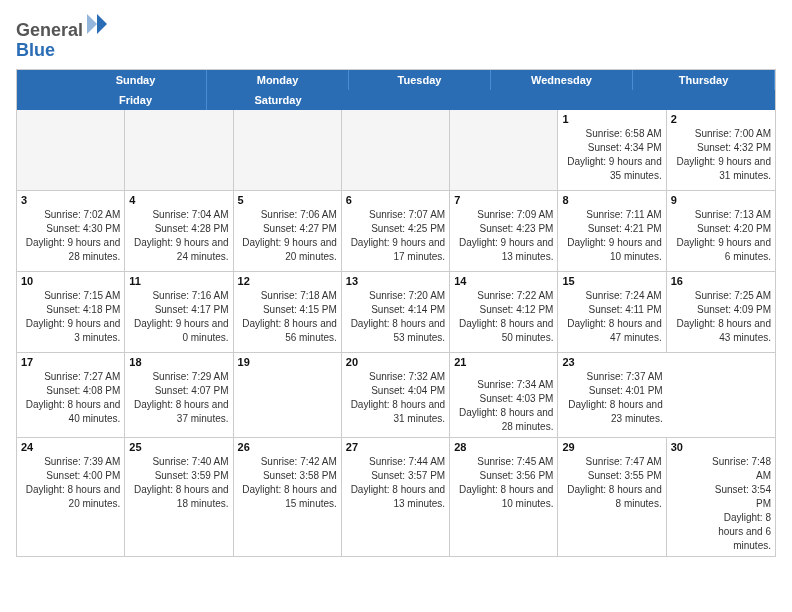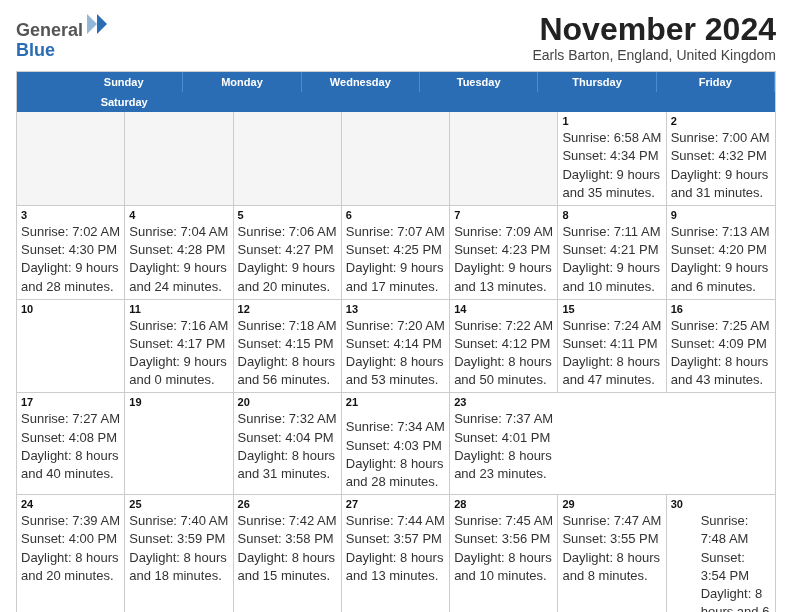--- a/index.html
+++ b/index.html
@@ -54,21 +54,21 @@
       color: #444;
     }
     .calendar {
       flex: 1;
       display: flex;
       flex-direction: column;
       border: 1px solid #ccc;
     }
     .cal-header-row {
       display: grid;
-      grid-template-columns: repeat(6, 1fr);
+      grid-template-columns: repeat(5, 1fr);
       background: #2a6db5;
       padding-left: 48px;
     }
     .cal-header-cell {
       color: #fff;
       font-size: 11px;
       font-weight: bold;
       padding: 4px 4px;
       text-align: center;
       border-right: 1px solid #4a8dd5;
@@ -97,55 +97,52 @@
     }
     .cal-cell:last-child { border-right: none; }
     .cal-cell.empty { background: #f5f5f5; }
     .day-num {
       font-size: 11px;
       font-weight: bold;
       margin-bottom: 2px;
       color: #111;
     }
     .day-detail {
-      font-size: 13px;
+      font-size: 10px;
       color: #333;
       line-height: 1.4;
+      text-align: right;
     }
   </style>
 </head>
 <body>
 
 <div class="page">
   <div class="header">
     <div class="logo">
       <div>
         <div class="logo-text">
           <span class="logo-general">General</span><svg class="logo-icon" viewBox="0 0 24 24">
               <polygon points="12,2 22,12 12,22" fill="#2a6db5"></polygon>
               <polygon points="2,2 12,12 2,22" fill="#2a6db5" opacity="0.5"></polygon>
             </svg>
         </div>
         <div class="logo-text">
           <span class="logo-blue">Blue</span>
         </div>
       </div>
     </div>
-    <div class="title-block">
-      <div class="month-title">November 2024</div>
-      <div class="location">Earls Barton, England, United Kingdom</div>
-    </div>
   </div>
 
   <div class="calendar">
     <div class="cal-header-row">
     <div class="cal-header-cell">Sunday</div>
         <div class="cal-header-cell">Monday</div>
+        <div class="cal-header-cell">Tuesday</div>
         <div class="cal-header-cell">Wednesday</div>
-        <div class="cal-header-cell">Tuesday</div>
         <div class="cal-header-cell">Thursday</div>
         <div class="cal-header-cell">Friday</div>
         <div class="cal-header-cell">Saturday</div>
       </div>
     <div class="cal-body">
     <div class="cal-row">
           <div class="cal-cell empty"></div>
           <div class="cal-cell empty"></div>
           <div class="cal-cell empty"></div>
           <div class="cal-cell empty"></div>
@@ -203,20 +200,23 @@
           <div class="cal-cell">
             <div class="day-num">9</div>
             <div class="day-detail" style="white-space: pre-line;">Sunrise: 7:13 AM
 Sunset: 4:20 PM
 Daylight: 9 hours and 6 minutes.</div>
           </div>
         </div>
         <div class="cal-row">
           <div class="cal-cell">
             <div class="day-num">10</div>
+            <div class="day-detail" style="white-space: pre-line;">Sunrise: 7:15 AM
+Sunset: 4:18 PM
+Daylight: 9 hours and 3 minutes.</div>
           </div>
           <div class="cal-cell">
             <div class="day-num">11</div>
             <div class="day-detail" style="white-space: pre-line;">Sunrise: 7:16 AM
 Sunset: 4:17 PM
 Daylight: 9 hours and 0 minutes.</div>
           </div>
           <div class="cal-cell">
             <div class="day-num">12</div>
             <div class="day-detail" style="white-space: pre-line;">Sunrise: 7:18 AM
@@ -247,20 +247,26 @@
 Sunset: 4:09 PM
 Daylight: 8 hours and 43 minutes.</div>
           </div>
         </div>
         <div class="cal-row">
           <div class="cal-cell">
             <div class="day-num">17</div>
             <div class="day-detail" style="white-space: pre-line;">Sunrise: 7:27 AM
 Sunset: 4:08 PM
 Daylight: 8 hours and 40 minutes.</div>
+          </div>
+          <div class="cal-cell">
+            <div class="day-num">18</div>
+            <div class="day-detail" style="white-space: pre-line;">Sunrise: 7:29 AM
+Sunset: 4:07 PM
+Daylight: 8 hours and 37 minutes.</div>
           </div>
           <div class="cal-cell">
             <div class="day-num">19</div>
           </div>
           <div class="cal-cell">
             <div class="day-num">20</div>
             <div class="day-detail" style="white-space: pre-line;">Sunrise: 7:32 AM
 Sunset: 4:04 PM
 Daylight: 8 hours and 31 minutes.</div>
           </div>

